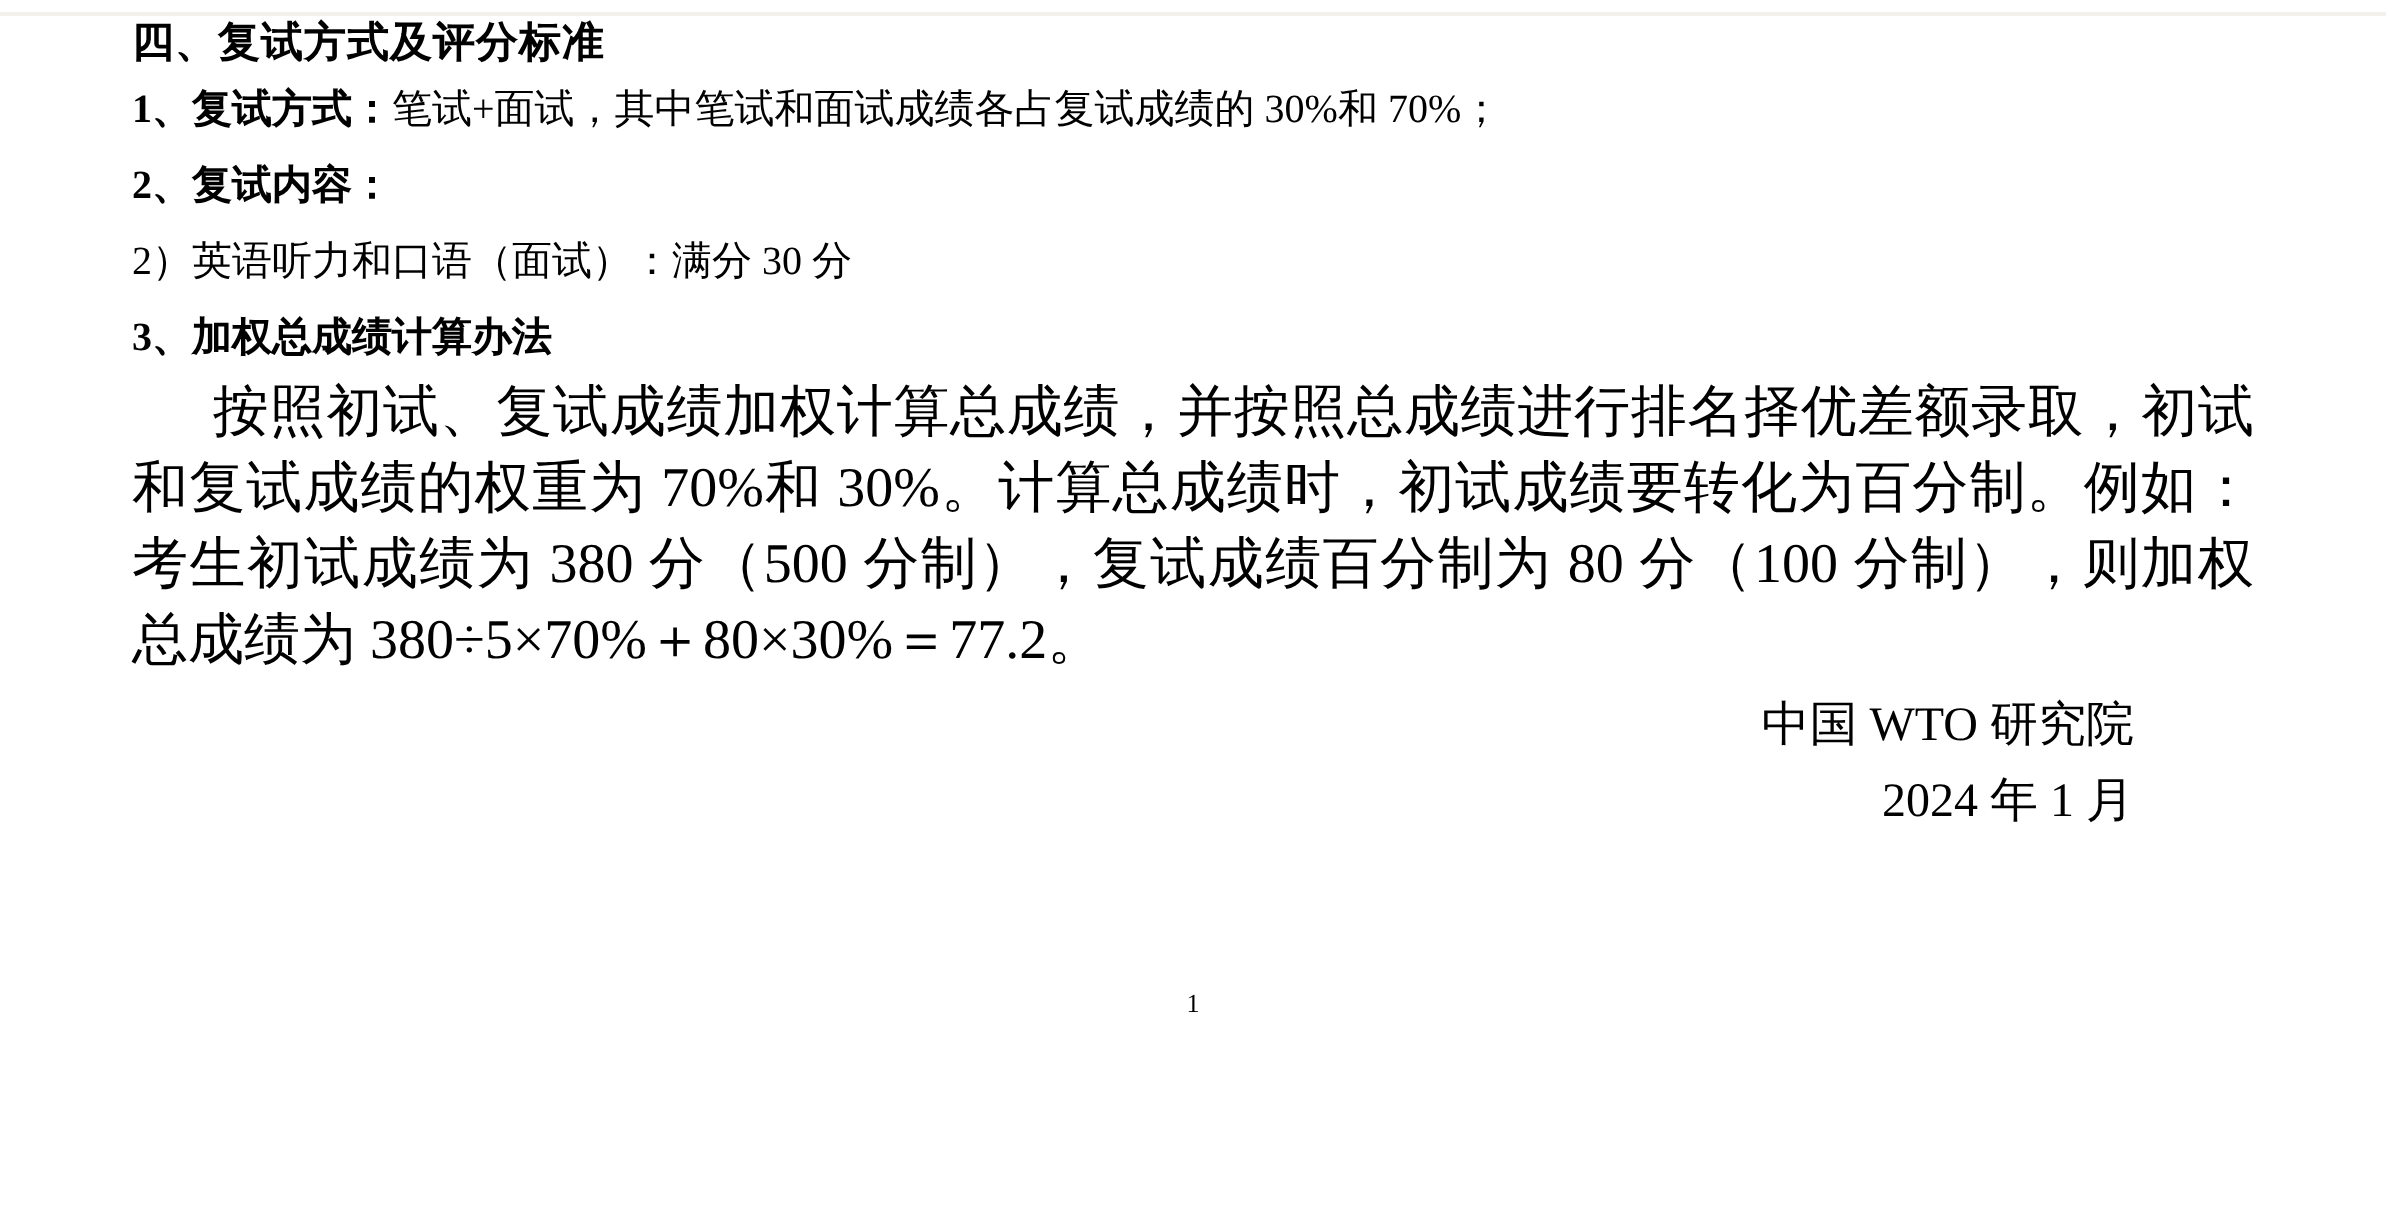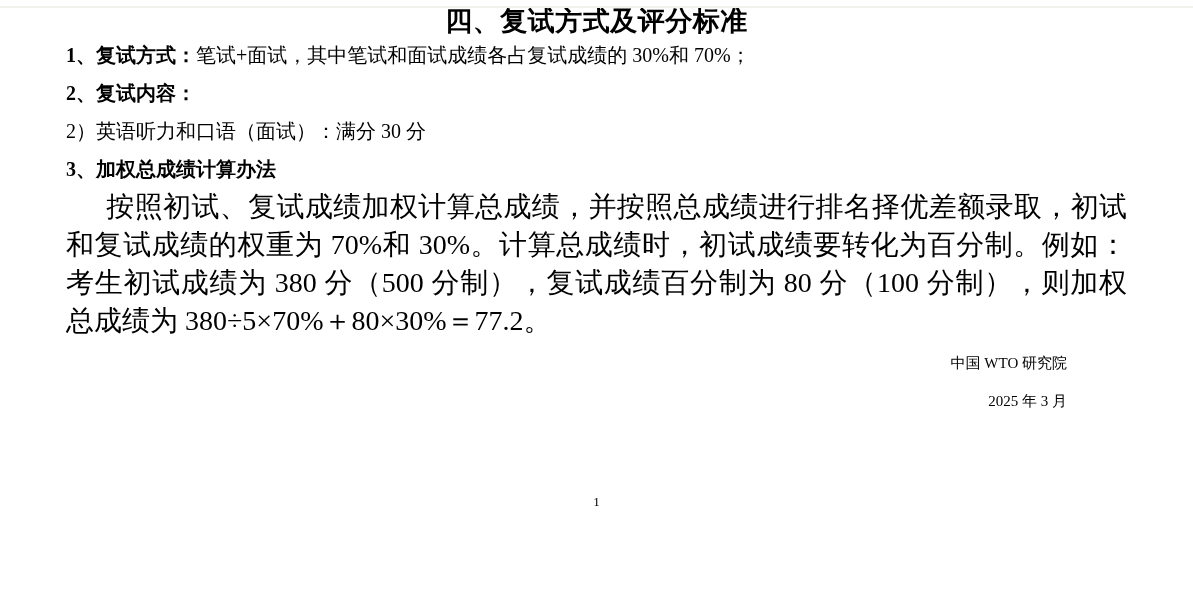--- a/index.html
+++ b/index.html
@@ -23,26 +23,25 @@
   }
   .top-rule {
     position: absolute;
     top: 0;
     left: 0;
     width: 1193px;
     height: 2px;
     background: #f3f1ec;
   }
   .heading {
-    font-size: 27px;
+    font-size: 21px;
     font-weight: bold;
     letter-spacing: 0.5px;
     margin: 6px 0 0 0;
     line-height: 30px;
-    text-align: center;
   }
   .para {
     font-size: 20px;
     line-height: 38px;
     margin: 0;
     white-space: nowrap;
   }
   .para.bold {
     font-weight: bold;
   }
@@ -55,21 +54,21 @@
     line-height: 38px;
     margin: 0;
     text-align: justify;
     text-justify: inter-ideograph;
   }
   .block .indent {
     display: inline-block;
     width: 40px;
   }
   .signature {
-    font-size: 15px;
+    font-size: 24px;
     line-height: 38px;
     text-align: right;
     margin: 0;
     padding-right: 60px;
   }
   .footer-page {
     position: absolute;
     left: 0;
     width: 1193px;
     text-align: center;
@@ -94,17 +93,17 @@
 
   <p class="para">2）英语听力和口语（面试）：满分 30 分</p>
 
   <p class="para bold">3、加权总成绩计算办法</p>
 
   <p class="block"><span class="indent"></span><span>按照初试、复试成绩加权计算总成绩，并按照总成绩进行排名择优差额录取，初试和复试成绩的权重为 70%和 30%。计算总成绩时，初试成绩要转化为百分制。例如：考生初试成绩为 380 分（500 分制），复试成绩百分制为 80 分（100 分制），则加权总成绩为 380÷5×70%＋80×30%＝77.2。</span></p>
 
   <div class="spacer-2"></div>
 
   <p class="signature">中国 WTO 研究院</p>
-  <p class="signature">2025 年 3 月</p>
+  <p class="signature">2024 年 1 月</p>
 
   <div class="footer-page">1</div>
 
 </div>
 
 </body></html>

